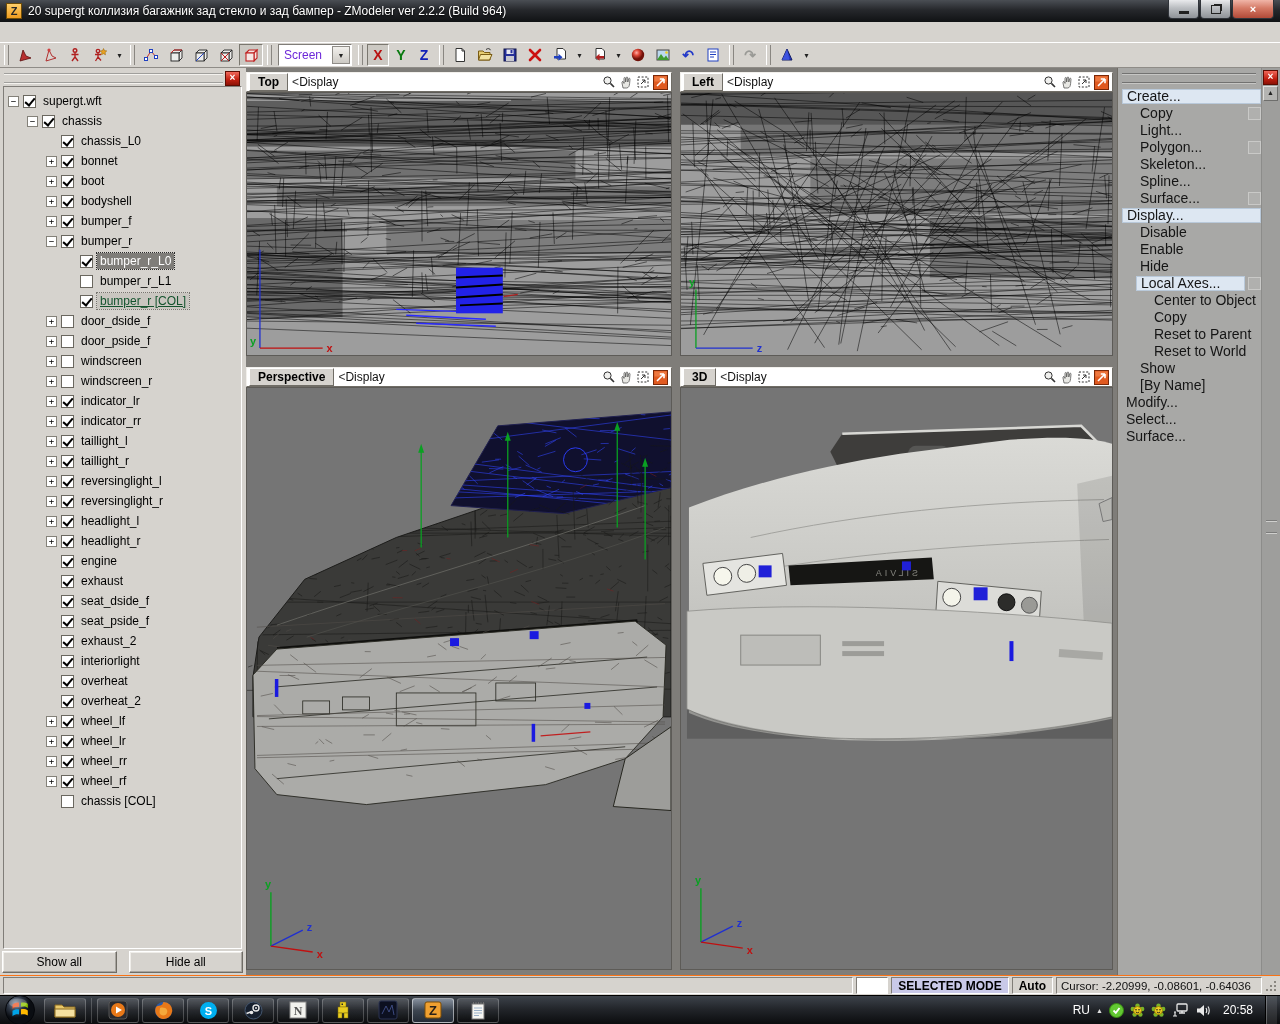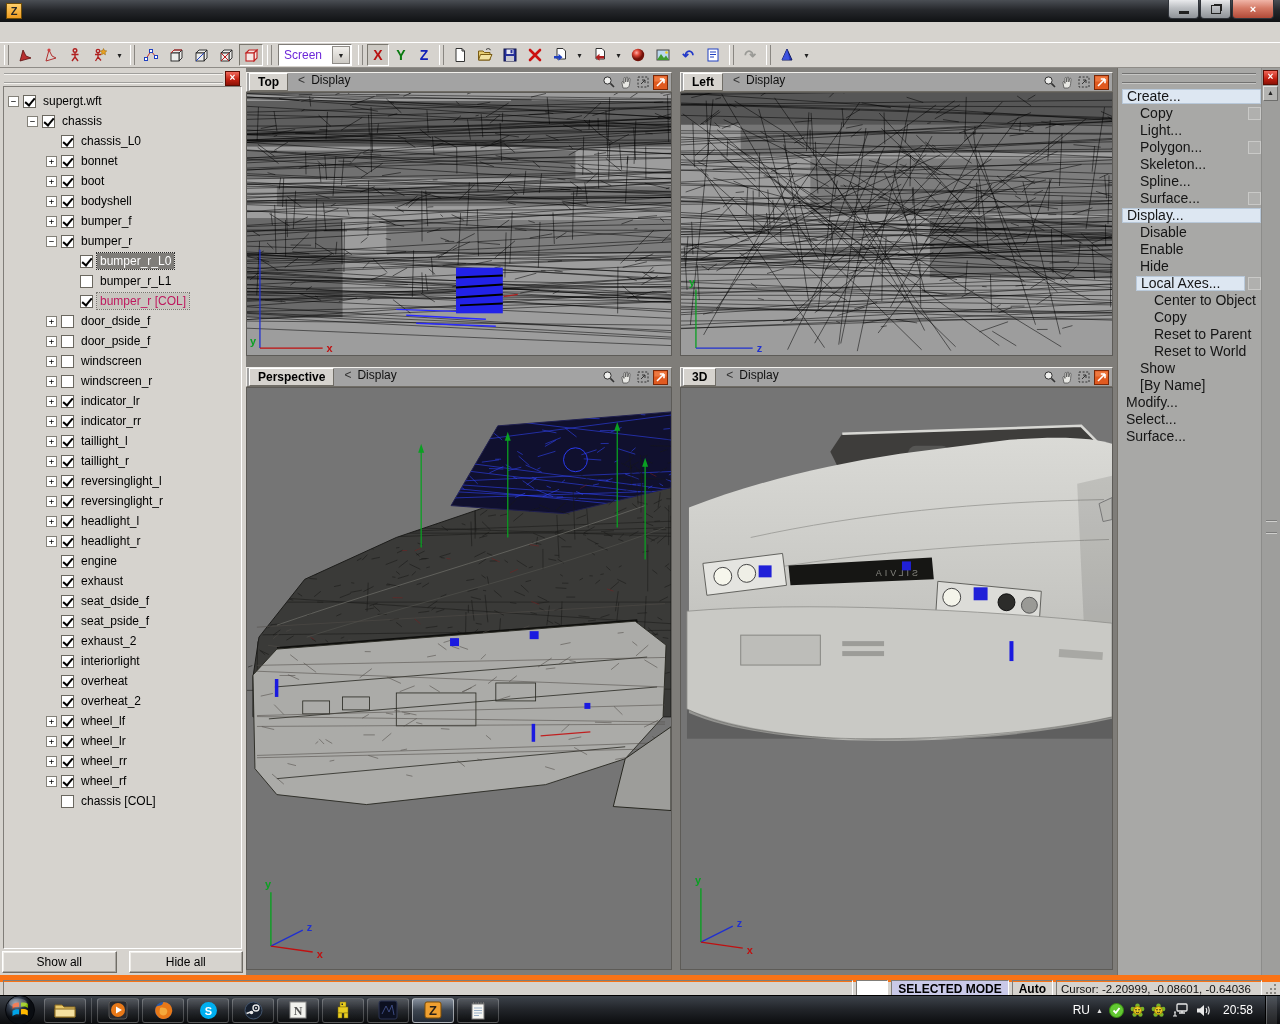--- a/index.html
+++ b/index.html
@@ -65,34 +65,34 @@
   .t-exp{width:11px;height:11px;box-sizing:border-box;border:1px solid #848179;background:#fff;
     font-family:"DejaVu Sans Mono",monospace;font-size:9px;line-height:8px;text-align:center;
     color:#000;flex:0 0 auto;}
   .t-slot{width:14px;flex:0 0 auto;display:flex;justify-content:flex-start;}
   .t-check{width:13px;height:13px;box-sizing:border-box;border:1px solid #6a675f;background:#fff;
     margin:0 4px 0 1px;position:relative;flex:0 0 auto;}
   .t-check.on::after{content:"";position:absolute;left:3px;top:0px;width:4px;height:8px;
     border-right:2px solid #000;border-bottom:2px solid #000;transform:rotate(40deg);}
   .t-label{padding:1px 3px;white-space:nowrap;}
   .t-label.sel-dark{background:#7f7d79;color:#fff;outline:1px dotted #2a2a2a;}
-  .t-label.sel-light{background:#c9c6c0;color:#be185d;outline:1px dotted #77756f;}
+  .t-label.sel-light{background:#c9c6c0;color:#14532d;outline:1px dotted #77756f;text-decoration:underline;}
   .lp-buttons{position:absolute;left:2px;right:2px;bottom:2px;height:22px;display:flex;gap:12px;}
   .push-btn{flex:1;background:#d6d3ce;border:1px solid;border-color:#fff #706d66 #706d66 #fff;
     box-shadow:inset -1px -1px 0 #a8a5a0,inset 1px 1px 0 #efede9;font-size:12px;color:#000;
     display:flex;align-items:center;justify-content:center;}
 
   
   .vzone{position:absolute;left:246px;top:68px;width:871px;height:907px;background:#7f7d79;}
   .viewport{position:absolute;display:flex;flex-direction:column;}
   #vpTop{left:0;top:4px;width:426px;height:284px;}
   #vpLeft{left:434px;top:4px;width:433px;height:284px;}
   #vpPersp{left:0;top:299px;width:426px;height:603px;}
   #vp3D{left:434px;top:299px;width:433px;height:603px;}
-  .vp-header{height:20px;background:#a3a3a3;display:flex;gap:6px;
+  .vp-header{height:20px;background:#ffffff;display:flex;align-items:center;
     border:1px solid;border-color:#f2f0ec #706d66 #706d66 #f2f0ec;box-sizing:border-box;padding:0 2px;}
   .vp-name{padding:0 8px;height:16px;font-weight:bold;font-size:12px;background:#d6d3ce;
     border:1px solid;border-color:#fff #706d66 #706d66 #fff;display:flex;align-items:center;color:#000;}
   .vp-nav{font-size:12px;color:#333;margin-left:4px;}
   .vp-mode{font-size:12px;color:#111;}
   .vp-tools{margin-left:auto;display:flex;align-items:center;gap:3px;padding-right:1px;}
   .vp-content{flex:1;position:relative;overflow:hidden;border:1px solid #5d5b57;box-sizing:border-box;}
   .vp-content.ortho{background:#9d9d9d;}
   .vp-content.shade{background:#757575;}
   .vp-svg{position:absolute;inset:0;width:100%;height:100%;}
@@ -112,21 +112,21 @@
     border-top:2px groove #cfcfcd;border-bottom:2px groove #cfcfcd;}
   .cmd-list{position:absolute;left:4px;right:19px;top:20px;}
   .crow{height:17px;display:flex;align-items:center;position:relative;font-size:14px;color:#151515;}
   .c-lblwrap{flex:1;display:flex;}
   .c-lbl{flex:1;padding:0 4px;line-height:15px;white-space:nowrap;}
   .c-lbl.hl{background:#dde7f2;border:1px solid #b9c9da;line-height:13px;}
   .c-box{width:11px;height:11px;border:1px solid #c9c9c7;background:#b0b0ae;margin-left:3px;flex:0 0 auto;}
 
   
   .statusbar{position:absolute;left:0;top:975px;width:1280px;height:20px;background:#d6d3ce;
-    border-top:7px solid #f97316;display:flex;align-items:center;gap:3px;padding:0 3px;box-sizing:border-box;
+    border-top:1px solid #f97316;display:flex;align-items:center;gap:3px;padding:0 3px;box-sizing:border-box;
     font-size:12px;}
   .sb-long{flex:1;height:15px;border:1px solid;border-color:#807d78 #fff #fff #807d78;}
   .sb-white{width:30px;height:15px;background:#fff;border:1px solid;border-color:#807d78 #fff #fff #807d78;}
   .sb-mode{height:15px;padding:0 6px;background:#c9c9e8;border:1px solid;border-color:#807d78 #fff #fff #807d78;
     font-weight:bold;display:flex;align-items:center;color:#000;}
   .sb-auto{height:15px;padding:0 6px;border:1px solid;border-color:#807d78 #fff #fff #807d78;
     font-weight:bold;display:flex;align-items:center;color:#000;}
   .sb-cursor{width:196px;height:15px;padding:0 4px;border:1px solid;border-color:#807d78 #fff #fff #807d78;
     display:flex;align-items:center;color:#111;font-size:11.5px;white-space:nowrap;}
   .sb-grip{width:12px;height:12px;background:
@@ -156,20 +156,21 @@
     box-shadow:inset 1px 0 0 rgba(255,255,255,.25);}
   .ticon{display:flex;align-items:center;justify-content:center;}
 </style>
 </head>
 <body>
 
 <div id="app">
 
   <div class="titlebar">
     <div class="app-icon">Z</div>
+    <div class="tb-title">20 supergt коллизия багажник зад стекло и зад бампер - ZModeler ver 2.2.2 (Build 964)</div>
     <div class="win-controls">
       <div class="wc">
           <span class="minbar"></span>
         </div>
       <div class="wc">
           <span class="restbox"></span>
         </div>
       <div class="wc close">×</div>
     </div>
   </div>

